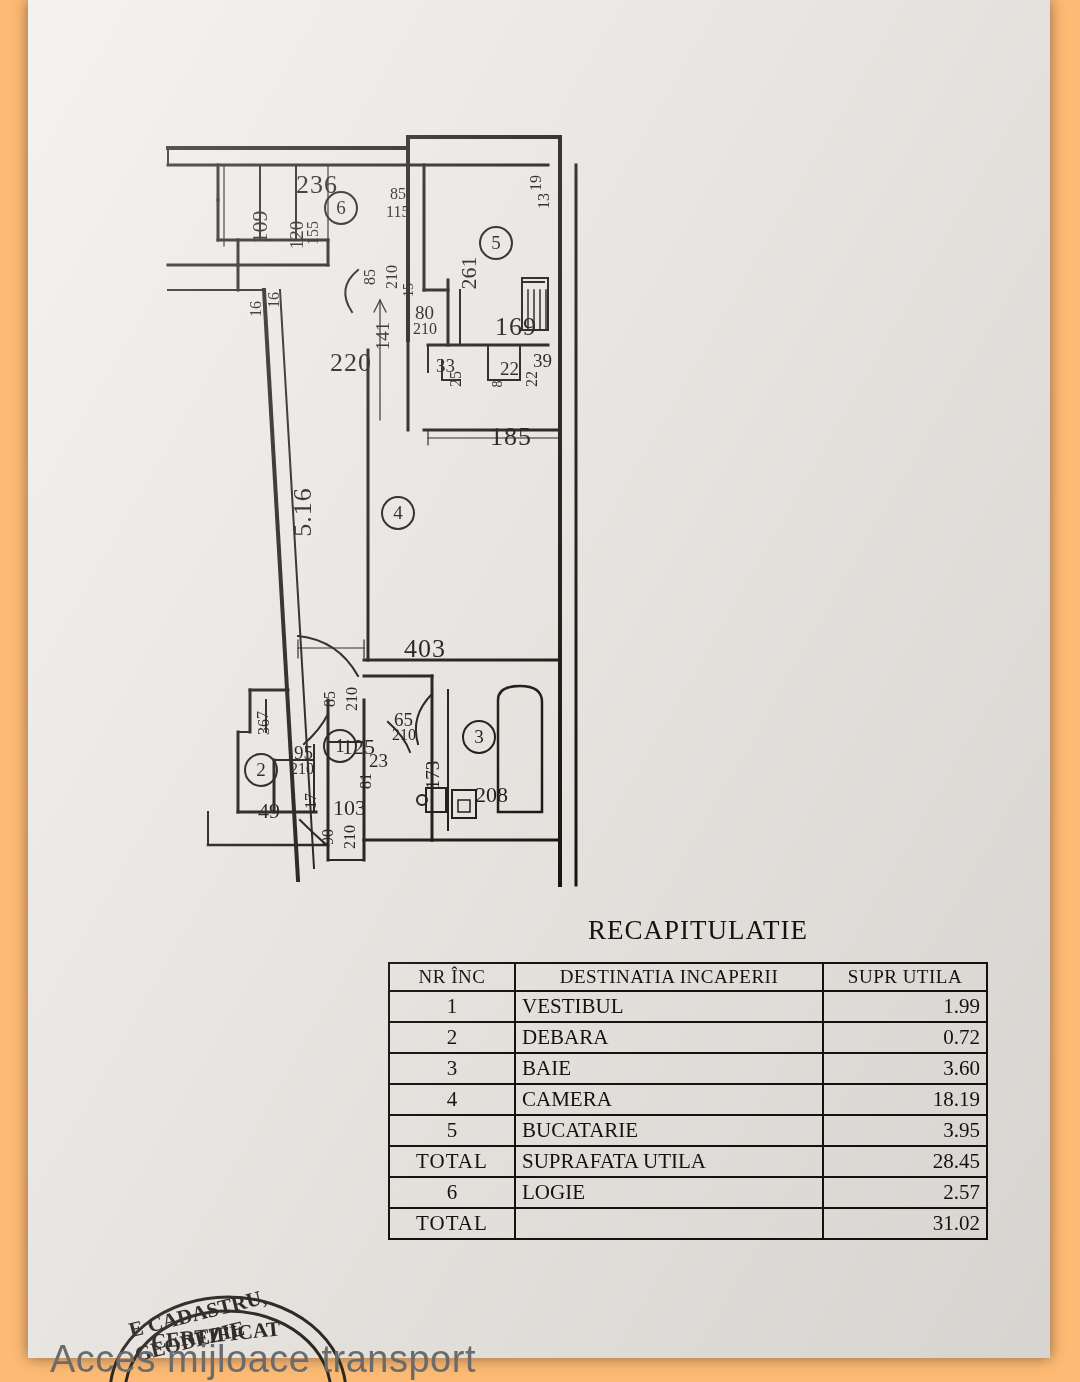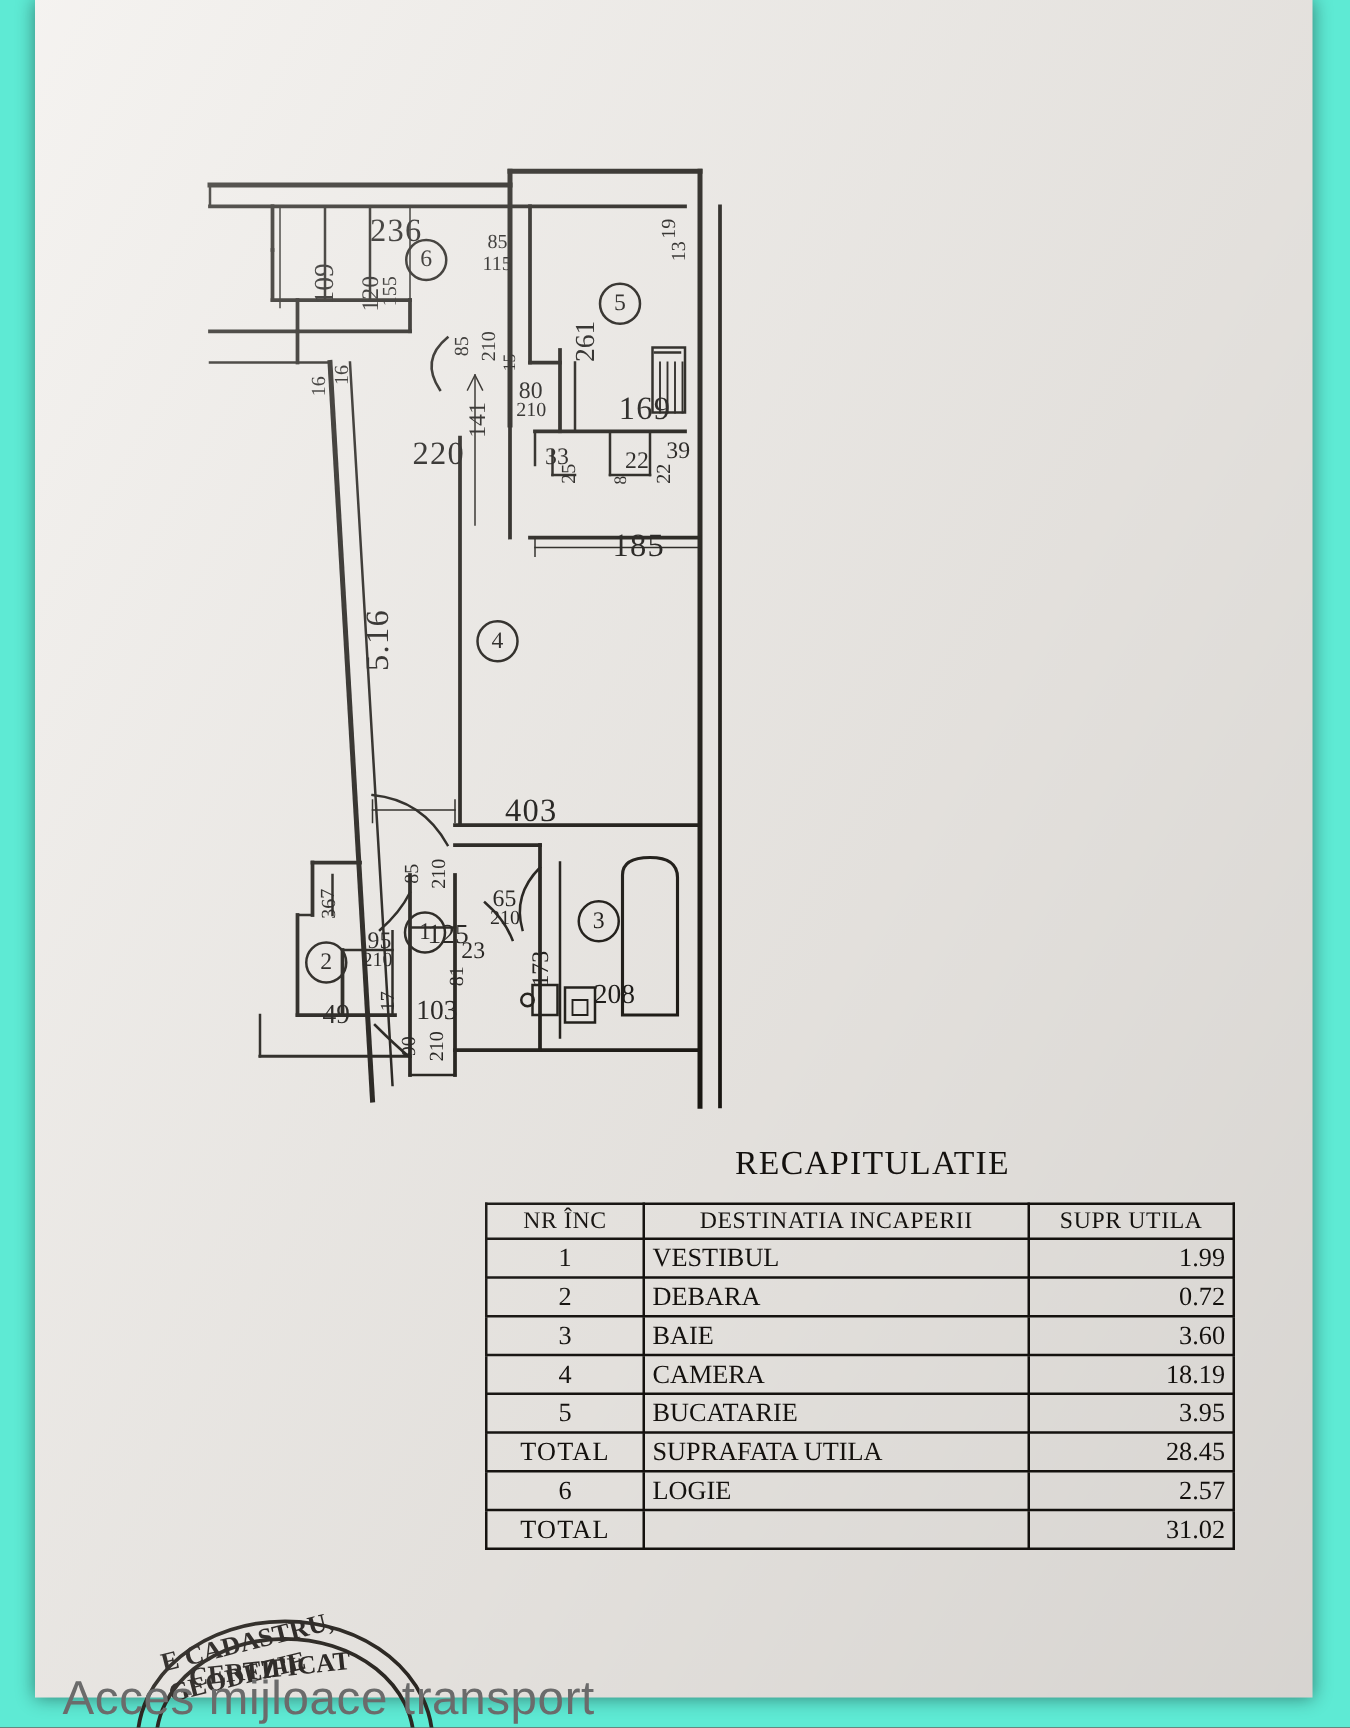--- a/index.html
+++ b/index.html
@@ -1,17 +1,17 @@
 <!DOCTYPE html>
 <html><head>
 <meta charset="utf-8">
 <style>
   html,body{margin:0;padding:0;background:#3a3a3a;}
   body{width:1080px;height:1382px;overflow:hidden;font-family:"Liberation Serif",serif;}
-  #page{position:relative;width:1080px;height:1382px;background:#5eead4;text-decoration:underline;}
+  #page{position:relative;width:1080px;height:1382px;background:#fdba74;text-decoration:underline;}
   #sheet{position:absolute;left:28px;top:0;width:1022px;height:1358px;background:#efece8;
          box-shadow:0 0 14px rgba(0,0,0,.45);}
   
   #sheet:after{content:"";position:absolute;inset:0;
      background:linear-gradient(120deg,rgba(255,255,255,.35),rgba(0,0,0,.05) 60%,rgba(0,0,0,.10));
      pointer-events:none;}
   .spec{position:absolute;font-family:"Liberation Serif",serif;color:#14120f;white-space:nowrap;}
   .rot{transform-origin:50% 50%;}
   svg.plan{position:absolute;left:0;top:0;width:1022px;height:920px;}
   

